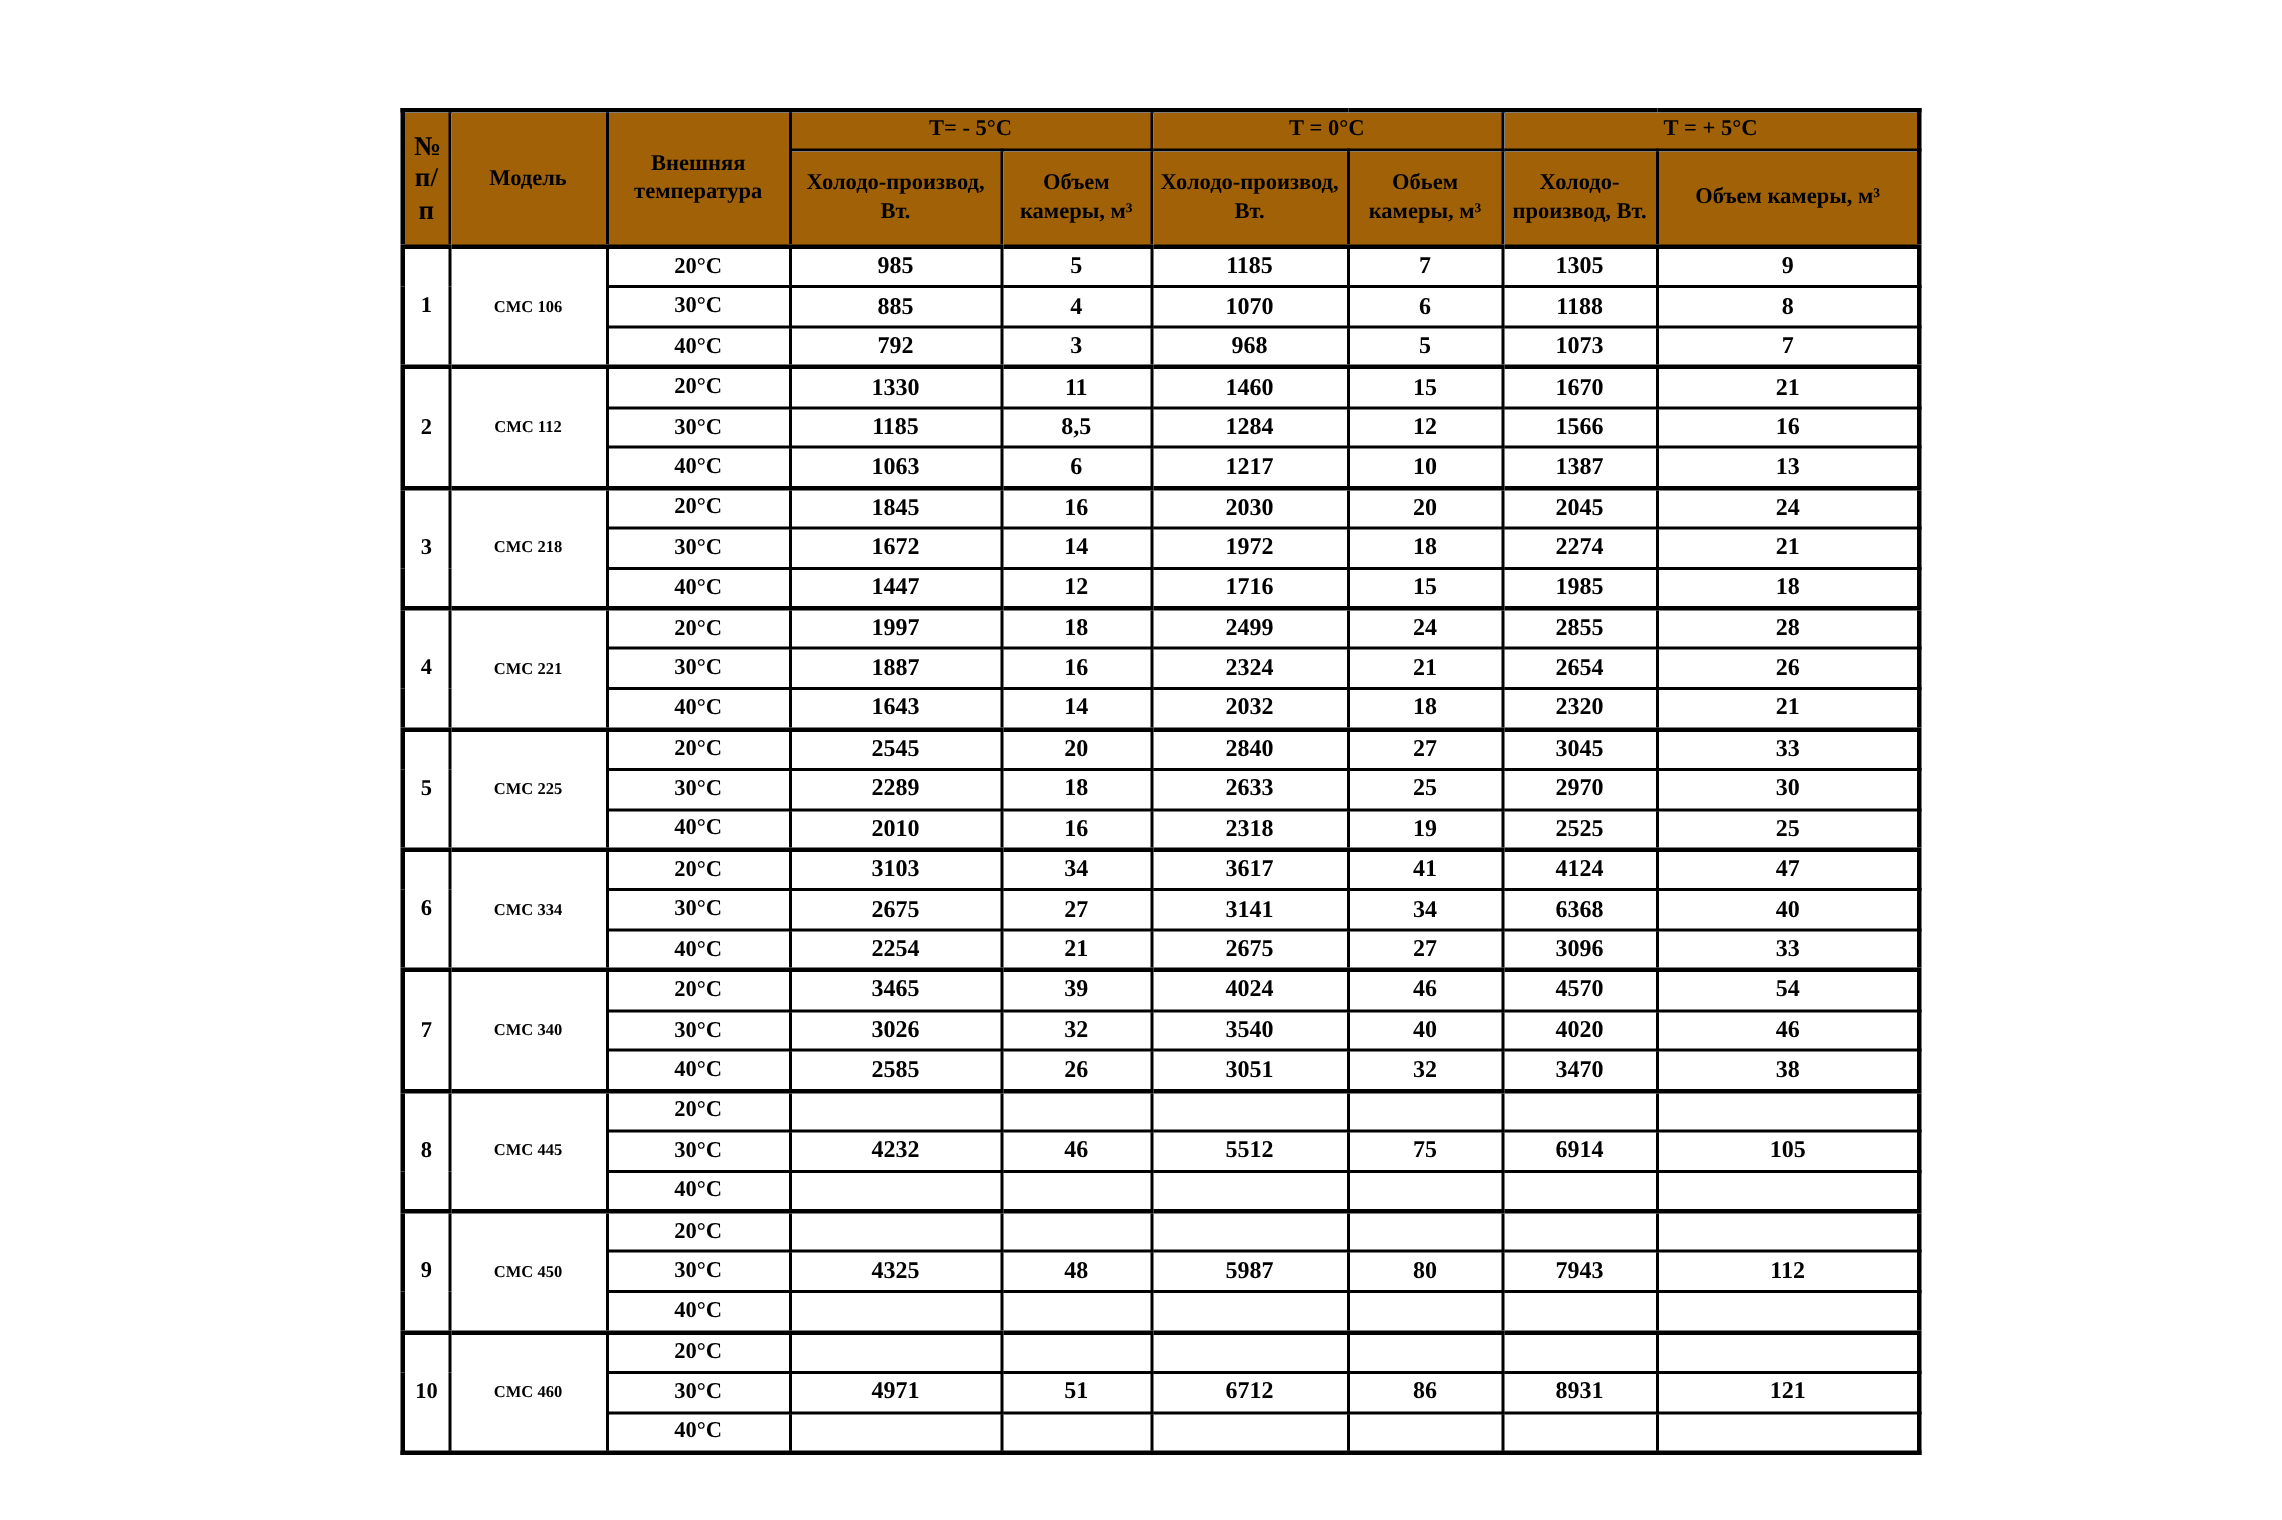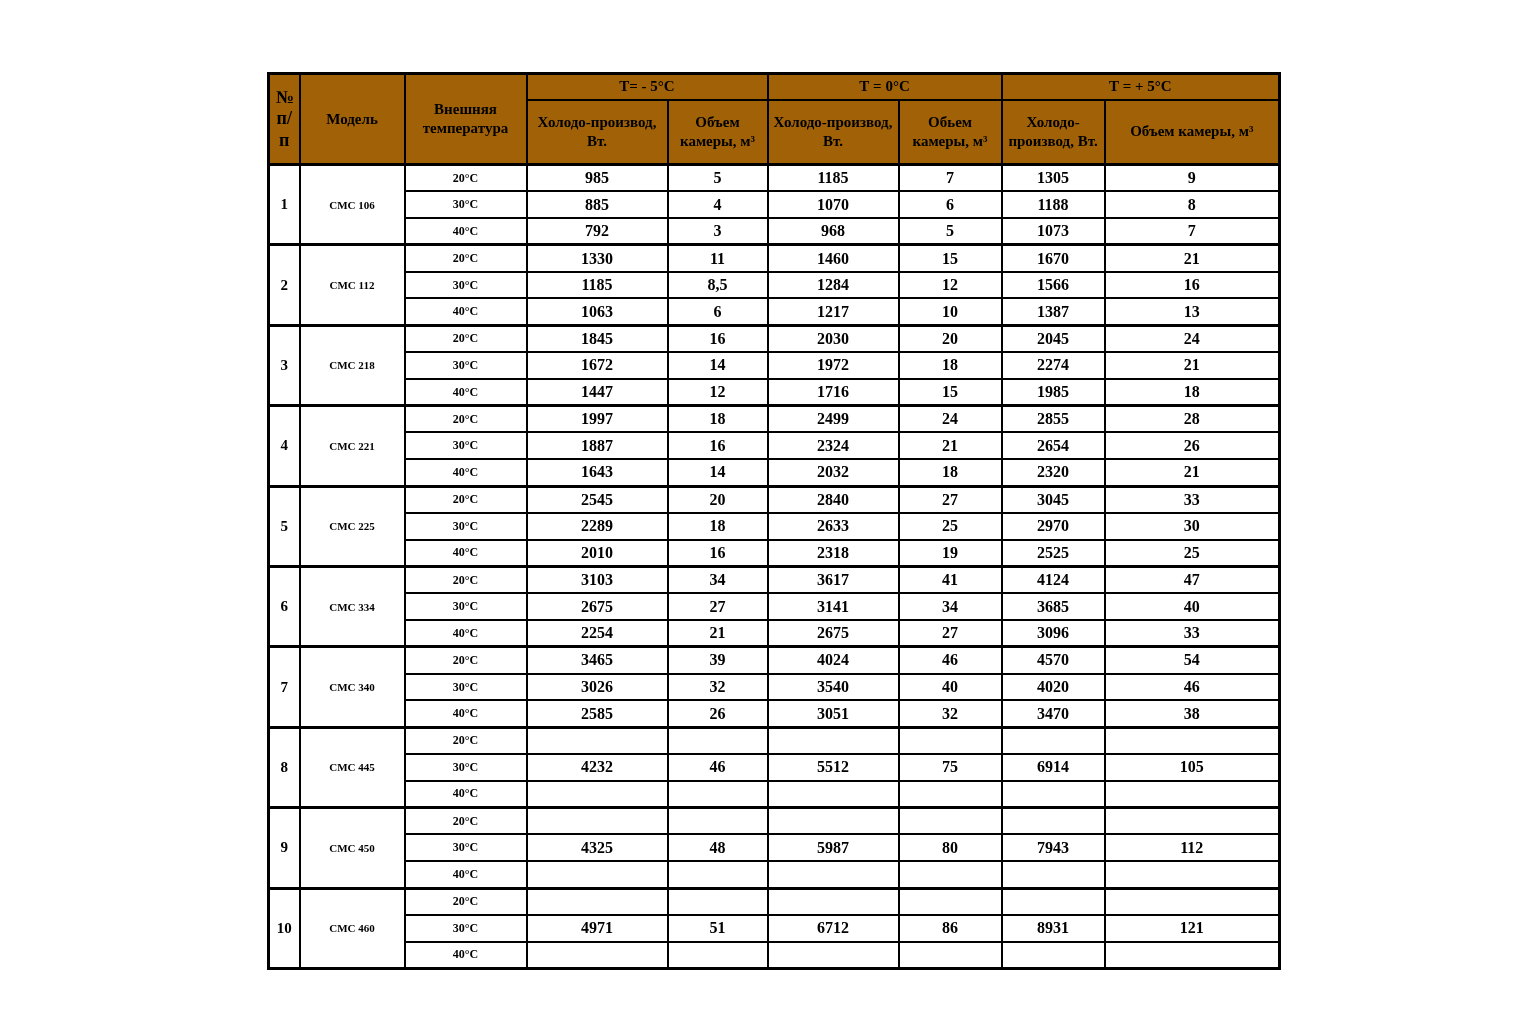--- a/index.html
+++ b/index.html
@@ -61,21 +61,21 @@
     line-height: 1.2;
   }
   .grid tbody tr { height: 26.8px; }
   .grid tbody td {
     background: #fff;
     font-size: 16px;
   }
   .grid tbody tr.group-start td { border-top: 3px solid #000; }
   .grid td.num-cell { font-size: 15px; }
   .grid td.model-cell { font-size: 11px; }
-  .grid td.temp-cell { font-size: 12px; border-radius: 13px; }
+  .grid td.temp-cell { font-size: 15px; border-radius: 13px; }
   .grid td.val-cell { font-size: 16px; }
 </style>
 </head>
 <body>
 
 <div class="sheet">
 
 
   <table class="grid">
     <colgroup>
@@ -263,21 +263,21 @@
           <td class="val-cell">41</td>
           <td class="val-cell">4124</td>
           <td class="val-cell">47</td>
         </tr>
         <tr>
           <td class="temp-cell">30°С</td>
           <td class="val-cell">2675</td>
           <td class="val-cell">27</td>
           <td class="val-cell">3141</td>
           <td class="val-cell">34</td>
-          <td class="val-cell">3685</td>
+          <td class="val-cell">6368</td>
           <td class="val-cell">40</td>
         </tr>
         <tr>
           <td class="temp-cell">40°С</td>
           <td class="val-cell">2254</td>
           <td class="val-cell">21</td>
           <td class="val-cell">2675</td>
           <td class="val-cell">27</td>
           <td class="val-cell">3096</td>
           <td class="val-cell">33</td>

